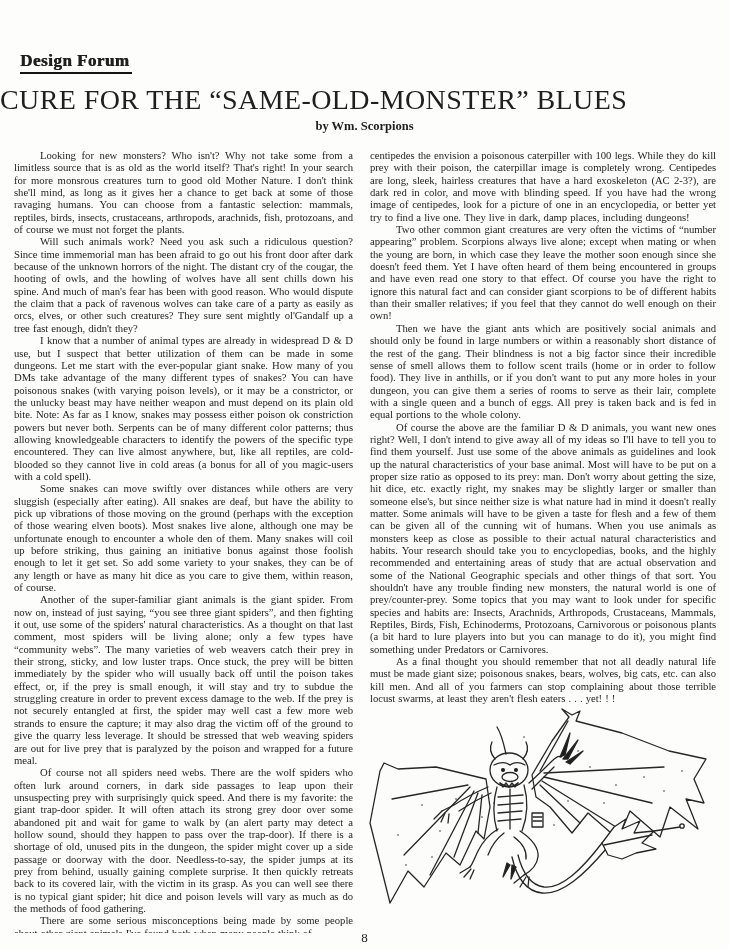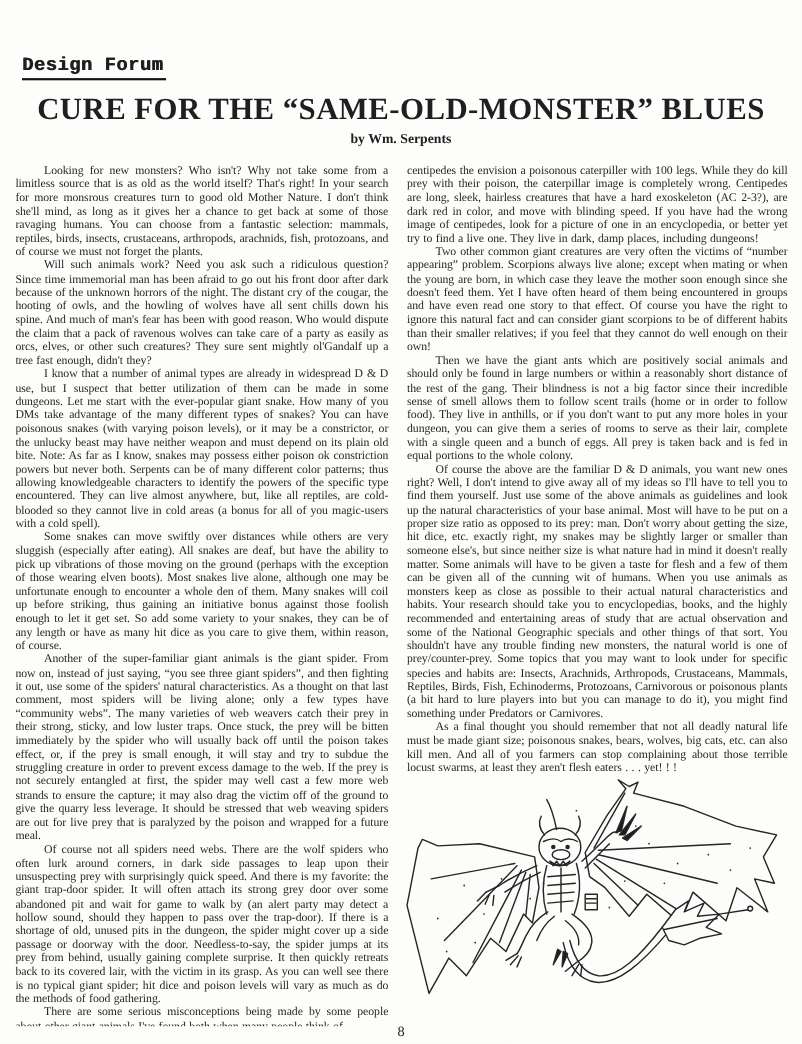--- a/index.html
+++ b/index.html
@@ -8,35 +8,35 @@
     width:729px;height:949px;
     margin:0 auto;
     background:#fdfdfb;
     color:#1f1f1f;
     font-family:"Liberation Serif", serif;
     overflow:hidden;
     box-sizing:border-box;
   }
   .kicker{
     position:absolute;left:20px;top:51px;
-    font-family:Liberation Mono, monospace;
+    font-family:Liberation Serif, serif;
     font-weight:900;
     font-size:17px;
     letter-spacing:.5px;
     text-shadow:.6px 0 0 currentColor;
     border-bottom:2.5px solid #141414;
     padding:0 3px 1px 0;
   }
   .title{
     position:absolute;top:84px;left:0;right:0;
     margin:0;
-    text-align:center;
+    text-align:left;
     font-family:"Liberation Serif", serif;
     font-size:28px;
-    font-weight:bold;
+    font-weight:normal;
     letter-spacing:.4px;
     white-space:nowrap;
   }
   .byline{
     position:absolute;top:119px;left:0;right:0;
     text-align:center;
     font-weight:bold;
     font-size:12.5px;
   }
   .columns{
@@ -64,21 +64,21 @@
 </style>
 </head>
 <body>
 
 <div class="page">
 
   <div class="kicker">Design Forum</div>
 
   <h1 class="title">CURE FOR THE “SAME-OLD-MONSTER” BLUES</h1>
 
-  <div class="byline">by Wm. Serpents</div>
+  <div class="byline">by Wm. Scorpions</div>
 
   <div class="columns">
 
     <div class="col">
       <p>Looking for new monsters? Who isn't? Why not take some from a limitless source that is as old as the world itself? That's right! In your search for more monsrous creatures turn to good old Mother Nature. I don't think she'll mind, as long as it gives her a chance to get back at some of those ravaging humans. You can choose from a fantastic selection: mammals, reptiles, birds, insects, crustaceans, arthropods, arachnids, fish, protozoans, and of course we must not forget the plants.</p>
       <p>Will such animals work? Need you ask such a ridiculous question? Since time immemorial man has been afraid to go out his front door after dark because of the unknown horrors of the night. The distant cry of the cougar, the hooting of owls, and the howling of wolves have all sent chills down his spine. And much of man's fear has been with good reason. Who would dispute the claim that a pack of ravenous wolves can take care of a party as easily as orcs, elves, or other such creatures? They sure sent mightly ol'Gandalf up a tree fast enough, didn't they?</p>
       <p>I know that a number of animal types are already in widespread D &amp; D use, but I suspect that better utilization of them can be made in some dungeons. Let me start with the ever-popular giant snake. How many of you DMs take advantage of the many different types of snakes? You can have poisonous snakes (with varying poison levels), or it may be a constrictor, or the unlucky beast may have neither weapon and must depend on its plain old bite. Note: As far as I know, snakes may possess either poison ok constriction powers but never both. Serpents can be of many different color patterns; thus allowing knowledgeable characters to identify the powers of the specific type encountered. They can live almost anywhere, but, like all reptiles, are cold-blooded so they cannot live in cold areas (a bonus for all of you magic-users with a cold spell).</p>
       <p>Some snakes can move swiftly over distances while others are very sluggish (especially after eating). All snakes are deaf, but have the ability to pick up vibrations of those moving on the ground (perhaps with the exception of those wearing elven boots). Most snakes live alone, although one may be unfortunate enough to encounter a whole den of them. Many snakes will coil up before striking, thus gaining an initiative bonus against those foolish enough to let it get set. So add some variety to your snakes, they can be of any length or have as many hit dice as you care to give them, within reason, of course.</p>
       <p>Another of the super-familiar giant animals is the giant spider. From now on, instead of just saying, “you see three giant spiders”, and then fighting it out, use some of the spiders' natural characteristics. As a thought on that last comment, most spiders will be living alone; only a few types have “community webs”. The many varieties of web weavers catch their prey in their strong, sticky, and low luster traps. Once stuck, the prey will be bitten immediately by the spider who will usually back off until the poison takes effect, or, if the prey is small enough, it will stay and try to subdue the struggling creature in order to prevent excess damage to the web. If the prey is not securely entangled at first, the spider may well cast a few more web strands to ensure the capture; it may also drag the victim off of the ground to give the quarry less leverage. It should be stressed that web weaving spiders are out for live prey that is paralyzed by the poison and wrapped for a future meal.</p>
       <p>Of course not all spiders need webs. There are the wolf spiders who often lurk around corners, in dark side passages to leap upon their unsuspecting prey with surprisingly quick speed. And there is my favorite: the giant trap-door spider. It will often attach its strong grey door over some abandoned pit and wait for game to walk by (an alert party may detect a hollow sound, should they happen to pass over the trap-door). If there is a shortage of old, unused pits in the dungeon, the spider might cover up a side passage or doorway with the door. Needless-to-say, the spider jumps at its prey from behind, usually gaining complete surprise. It then quickly retreats back to its covered lair, with the victim in its grasp. As you can well see there is no typical giant spider; hit dice and poison levels will vary as much as do the methods of food gathering.</p>

